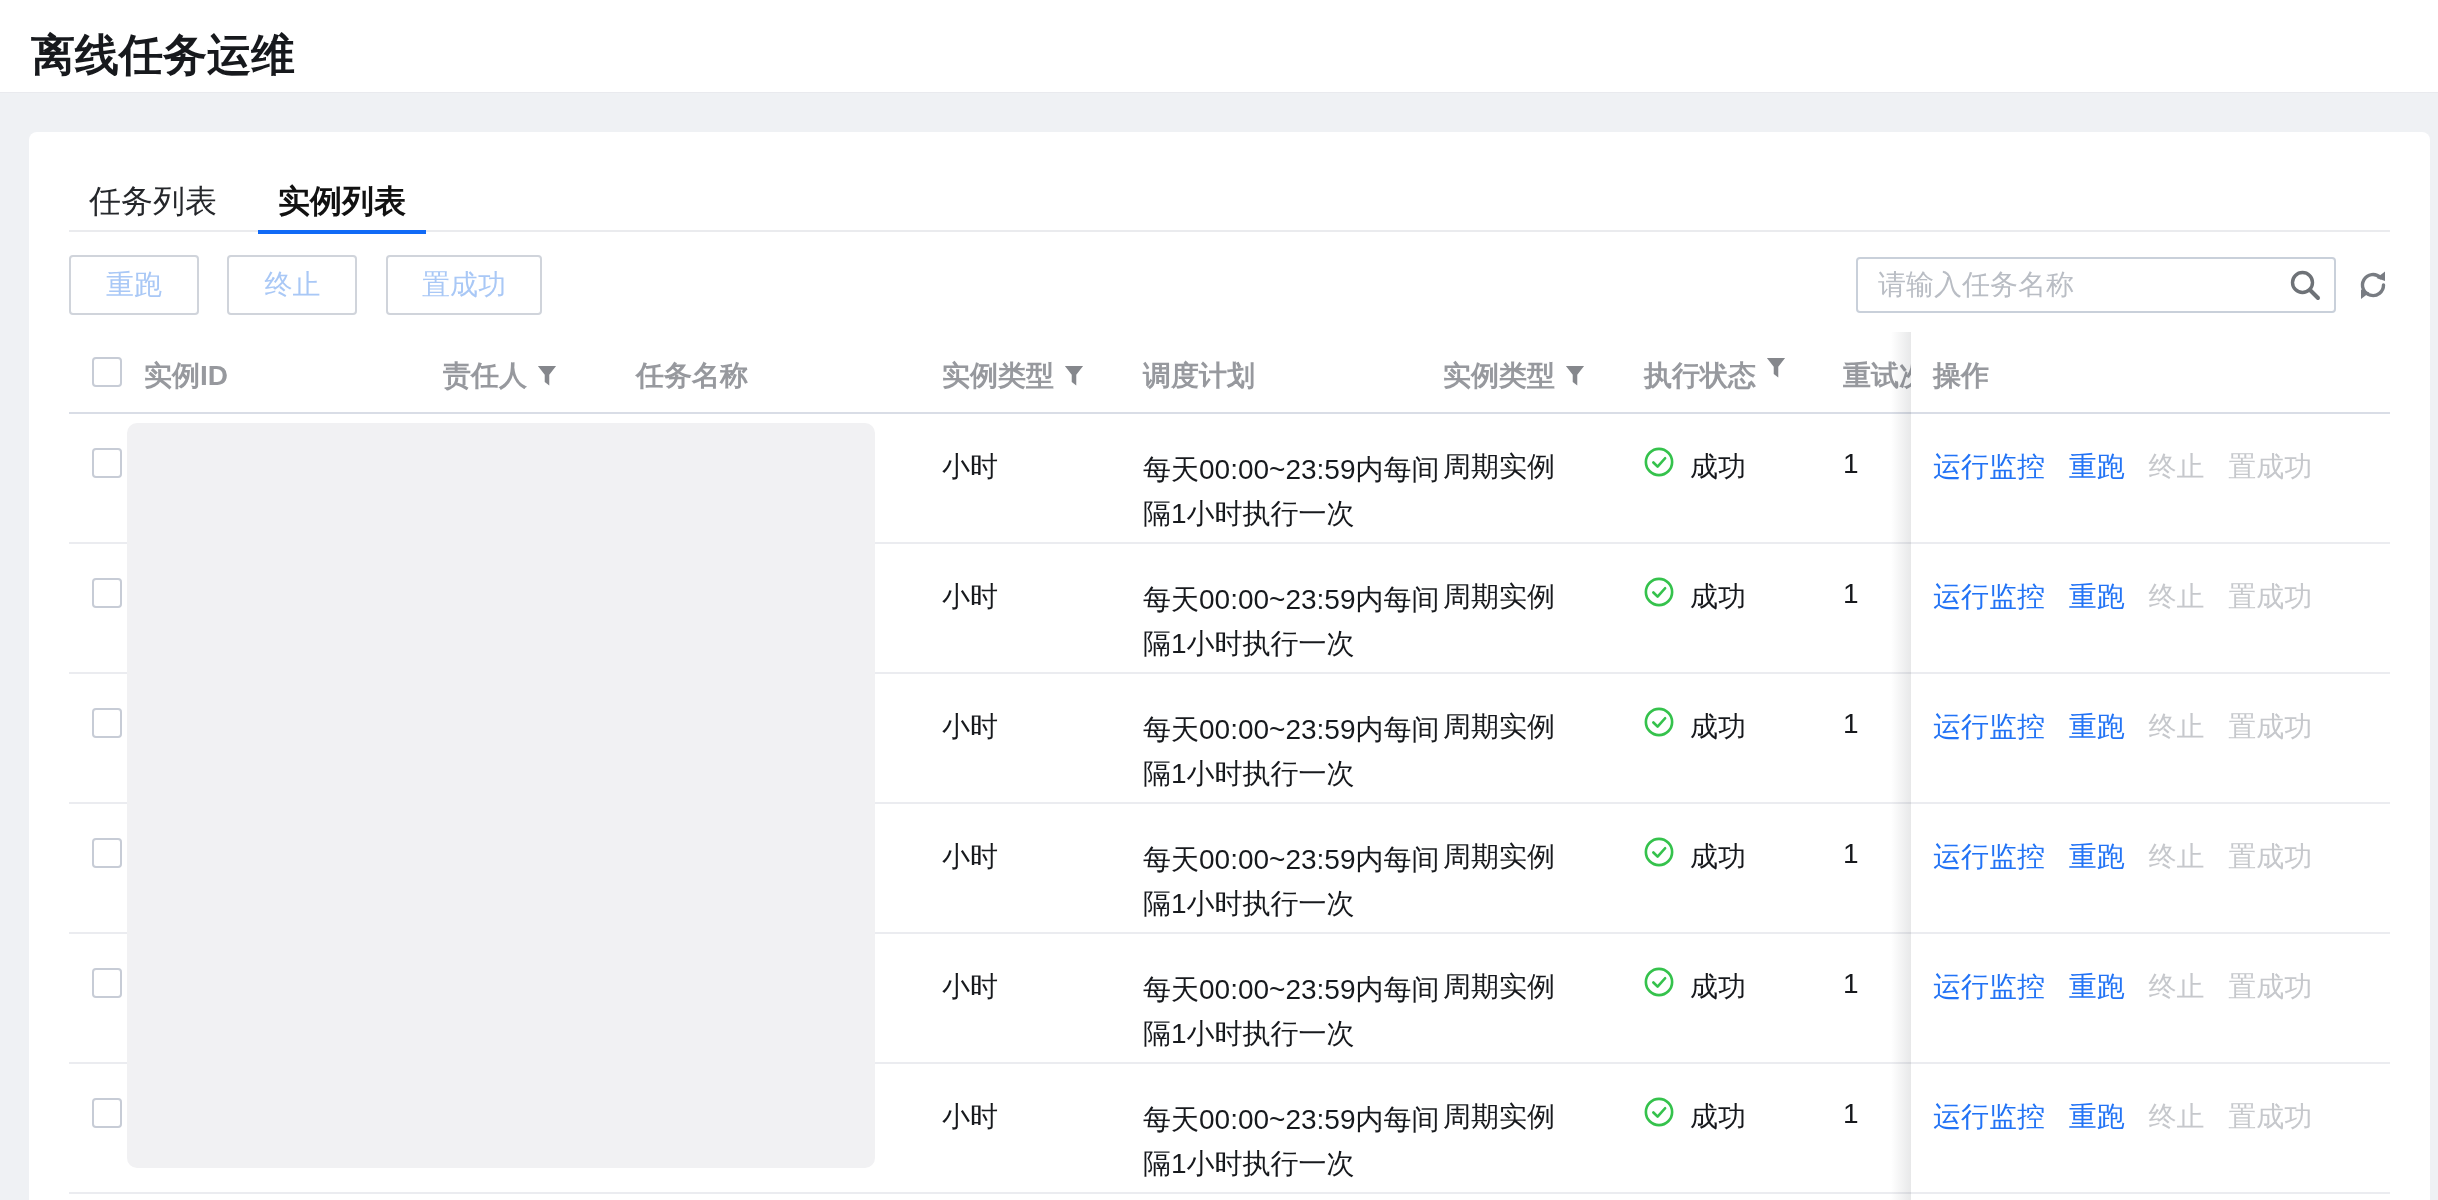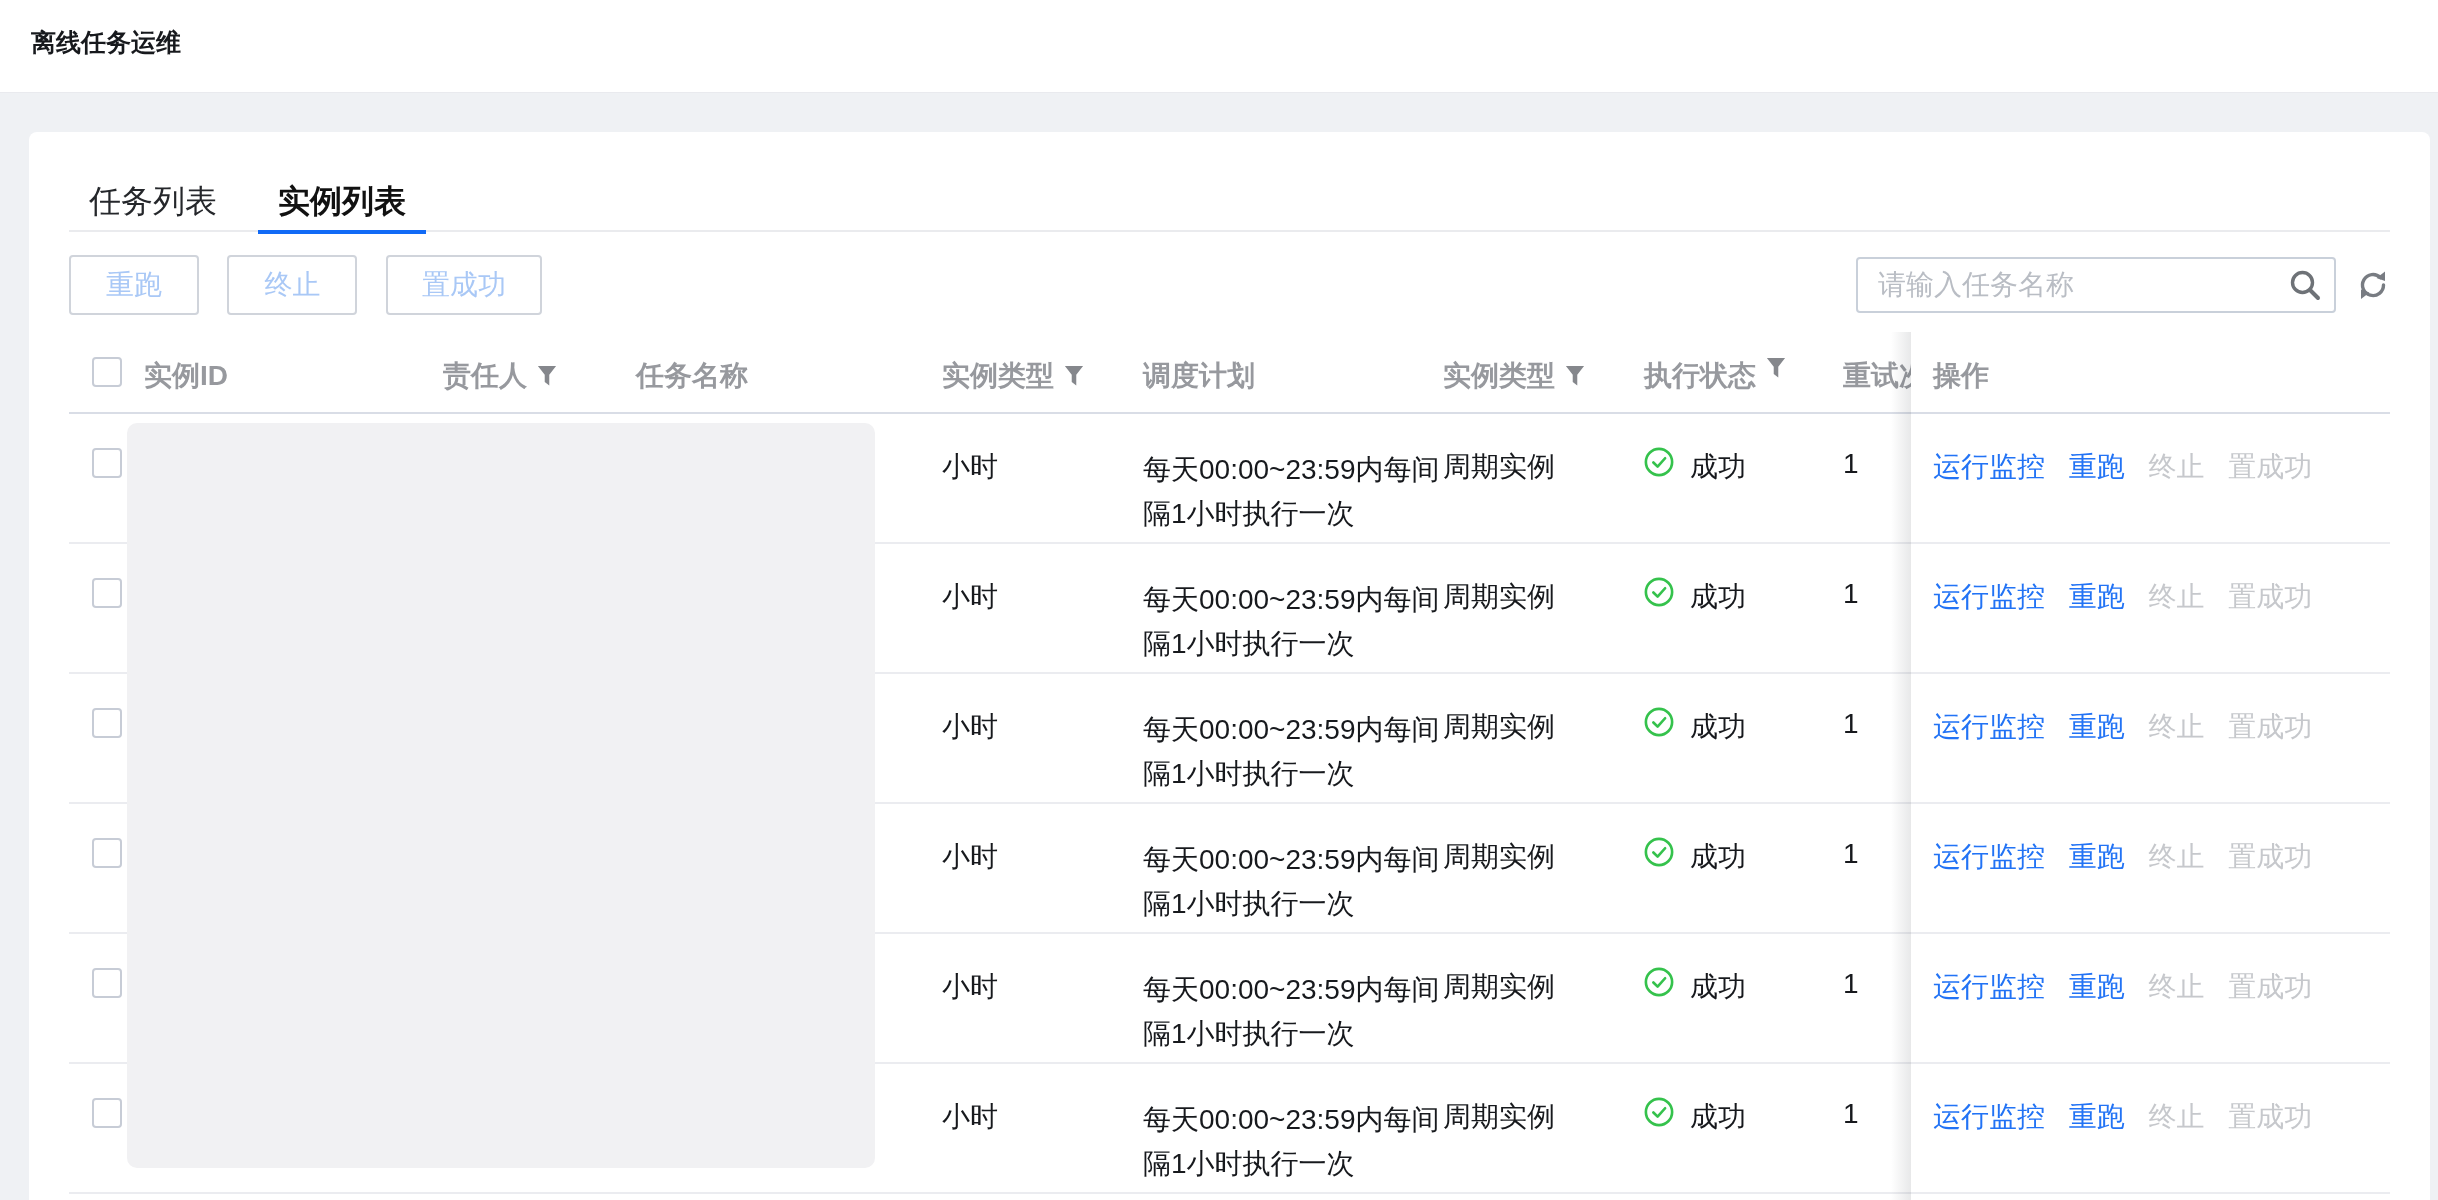--- a/index.html
+++ b/index.html
@@ -5,21 +5,21 @@
   :root{
     --accent:#116af6; --link:#2273f5; --link-off:#c6c8cc; --green:#35c24c;
     --hdr-gray:#97999e; --txt:#17191d; --pagebg:#eff1f4;
     --row-line:#ebecf0; --hdr-line:#d9dde6; --btn-blue:#a9c8f6;
   }
   *{margin:0;padding:0;box-sizing:border-box;}
   html,body{width:2438px;height:1200px;overflow:hidden;}
   body{font-family:"Liberation Sans",sans-serif;background:var(--pagebg);color:var(--txt);}
 
   .topbar{position:absolute;left:0;top:0;width:2438px;height:93px;background:#fff;border-bottom:1px solid #e9eaee;}
-  .topbar h1{position:absolute;left:31px;top:26px;font-size:25px;font-weight:700;color:#17191d;}
+  .topbar h1{position:absolute;left:31px;top:26px;font-size:44px;font-weight:700;color:#17191d;}
 
   .card{position:absolute;left:29px;top:132px;width:2401px;height:1090px;background:#fff;border-radius:8px 8px 0 0;padding:0 40px;}
 
   
   .tabbar{margin-top:33px;height:67px;border-bottom:2px solid #eaebee;display:flex;align-items:flex-start;}
   .tab{position:relative;display:inline-block;padding:0 20px;margin-top:18px;height:49px;font-size:32px;line-height:36px;color:#25272b;cursor:pointer;}
   .tab.active{font-weight:700;color:#111;}
   .tab.active .tab-underline{position:absolute;left:0;right:0;bottom:-2px;height:4px;background:var(--accent);}
   .tab + .tab{margin-left:21px;}
 

